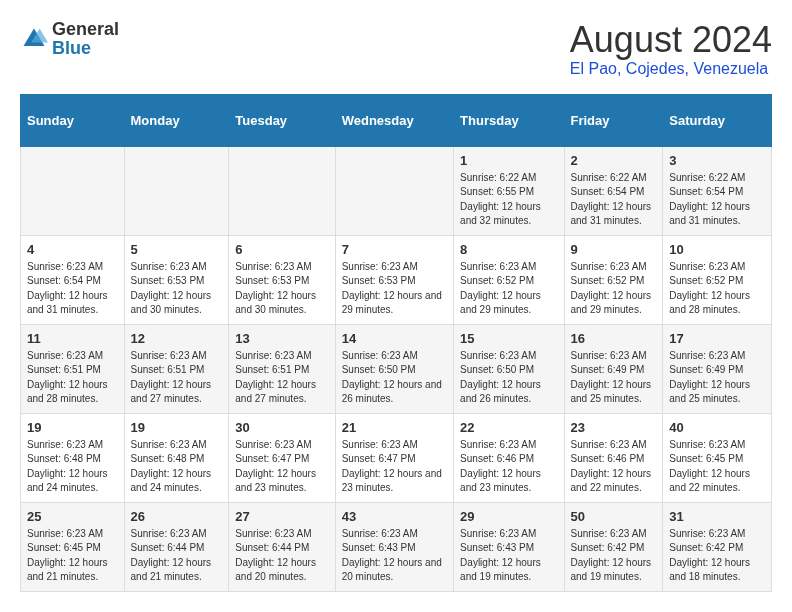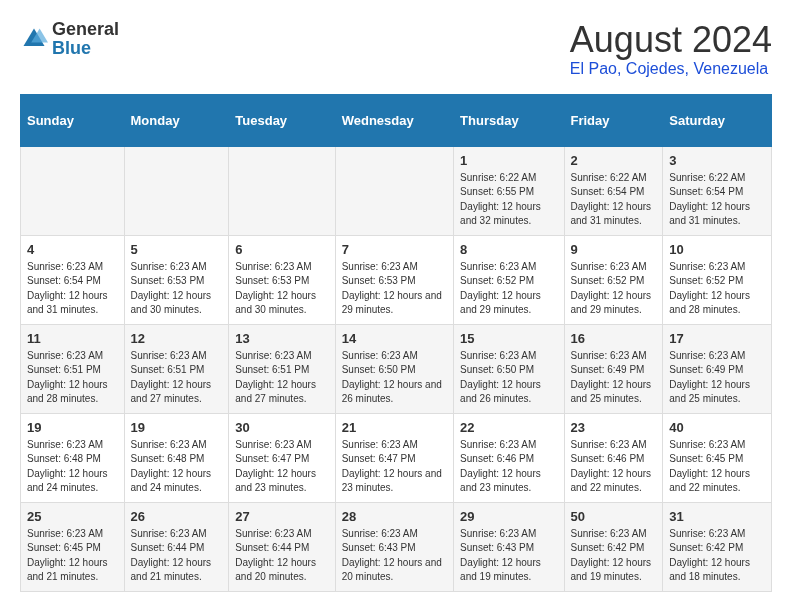--- a/index.html
+++ b/index.html
@@ -302,21 +302,21 @@
 Sunset: 6:44 PM
 Daylight: 12 hours and 21 minutes.</div>
         </td>
         <td>
           <span class="day-number">27</span>
           <div class="cell-info" style="white-space: pre-line;">Sunrise: 6:23 AM
 Sunset: 6:44 PM
 Daylight: 12 hours and 20 minutes.</div>
         </td>
         <td>
-          <span class="day-number">28</span>
+          <span class="day-number">43</span>
           <div class="cell-info" style="white-space: pre-line;">Sunrise: 6:23 AM
 Sunset: 6:43 PM
 Daylight: 12 hours and 20 minutes.</div>
         </td>
         <td>
           <span class="day-number">29</span>
           <div class="cell-info" style="white-space: pre-line;">Sunrise: 6:23 AM
 Sunset: 6:43 PM
 Daylight: 12 hours and 19 minutes.</div>
         </td>

